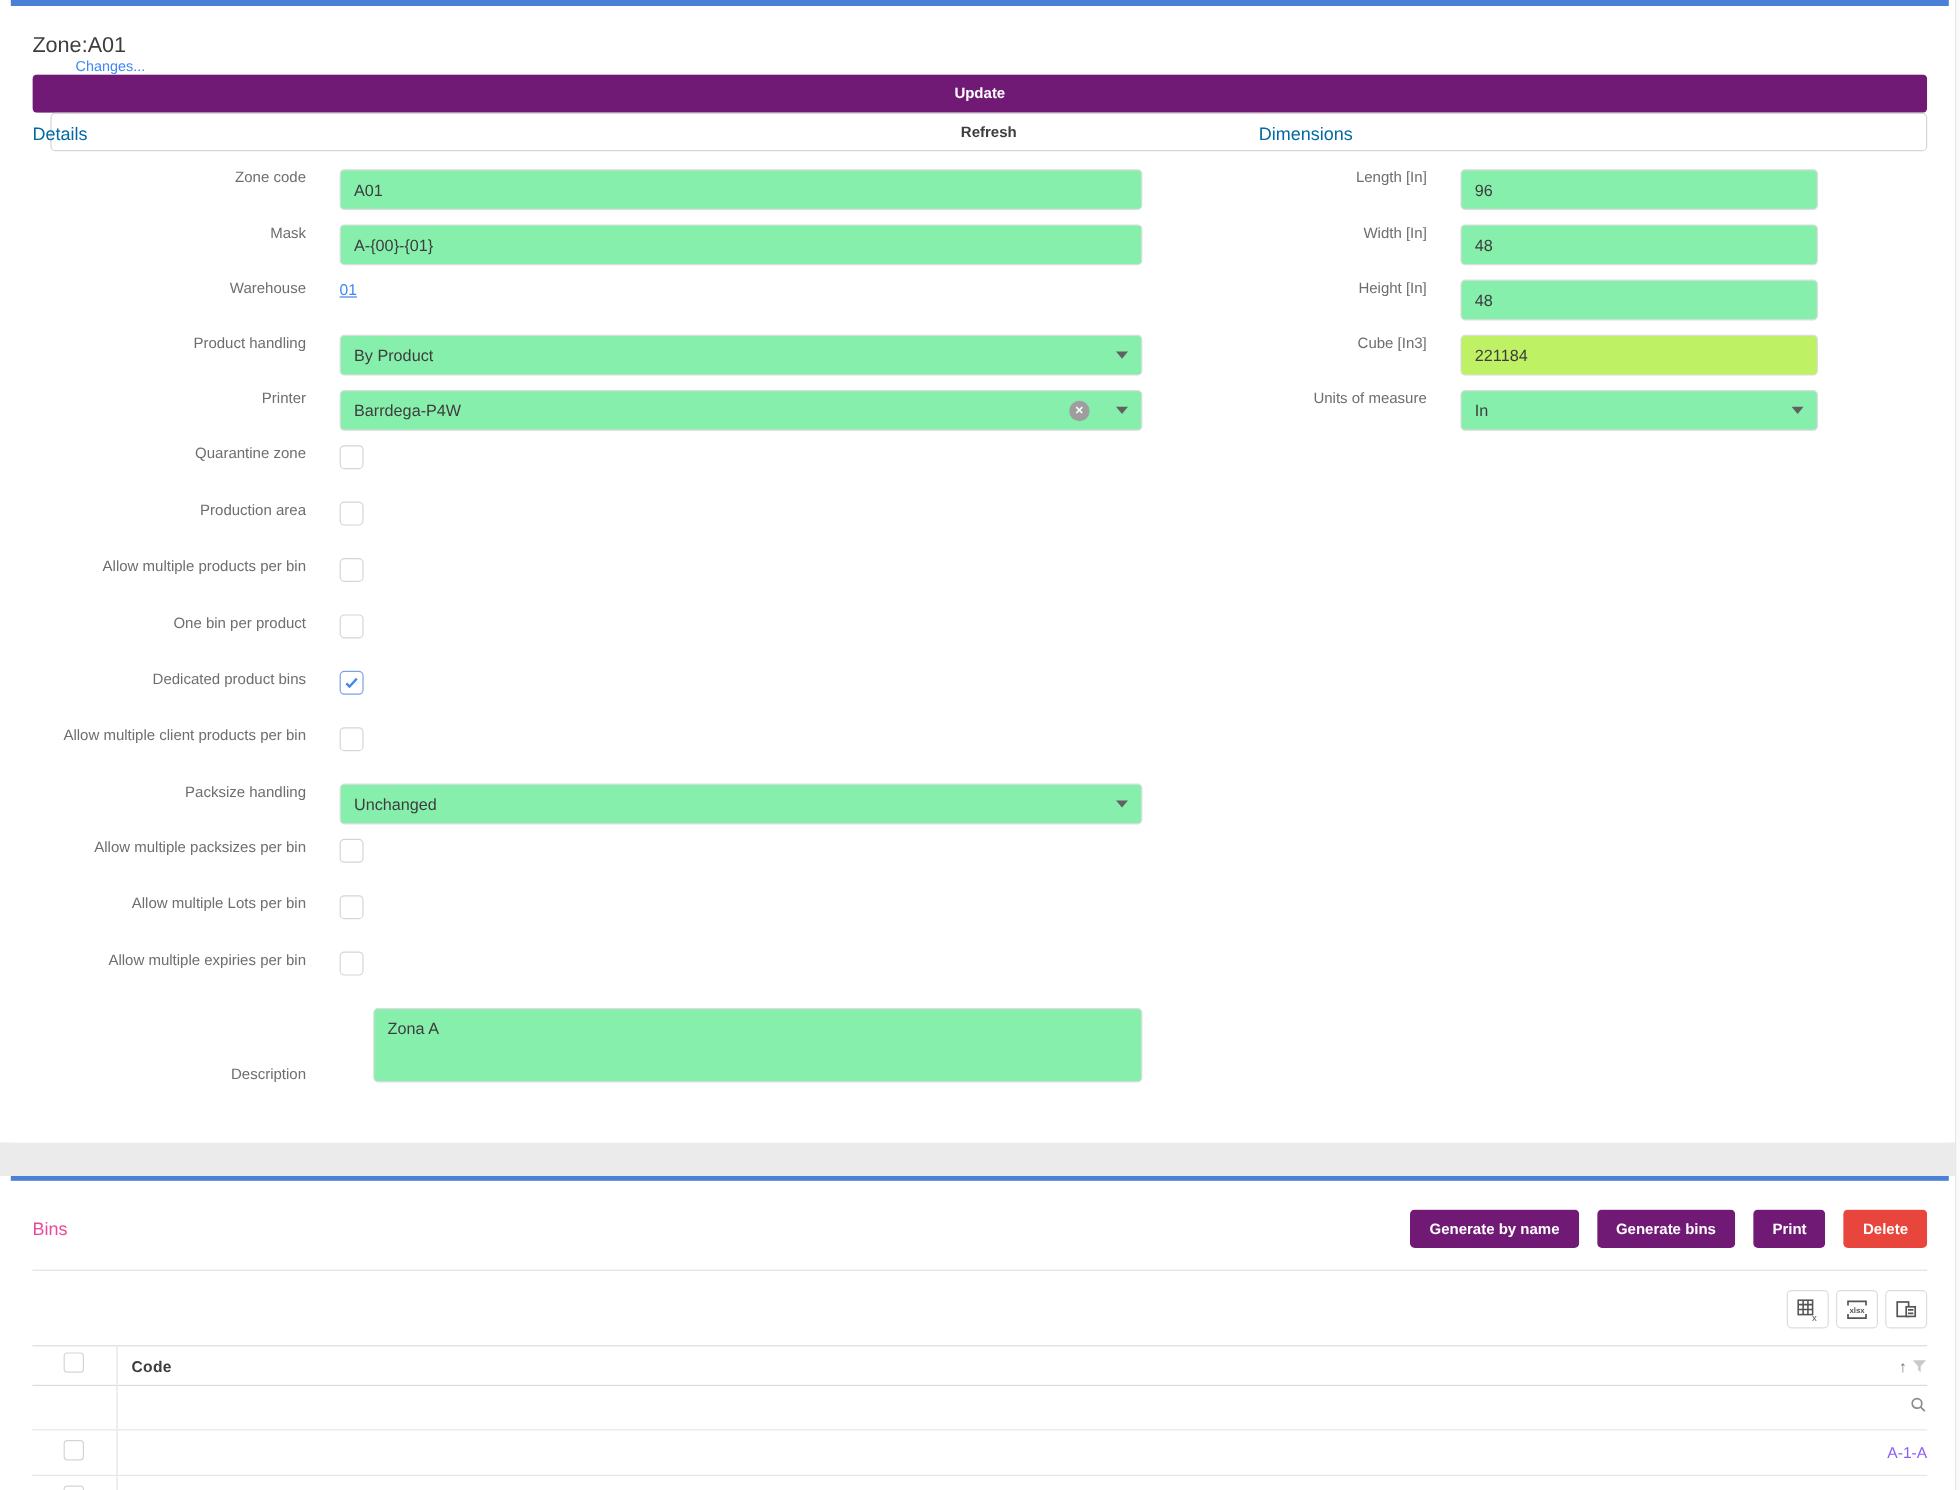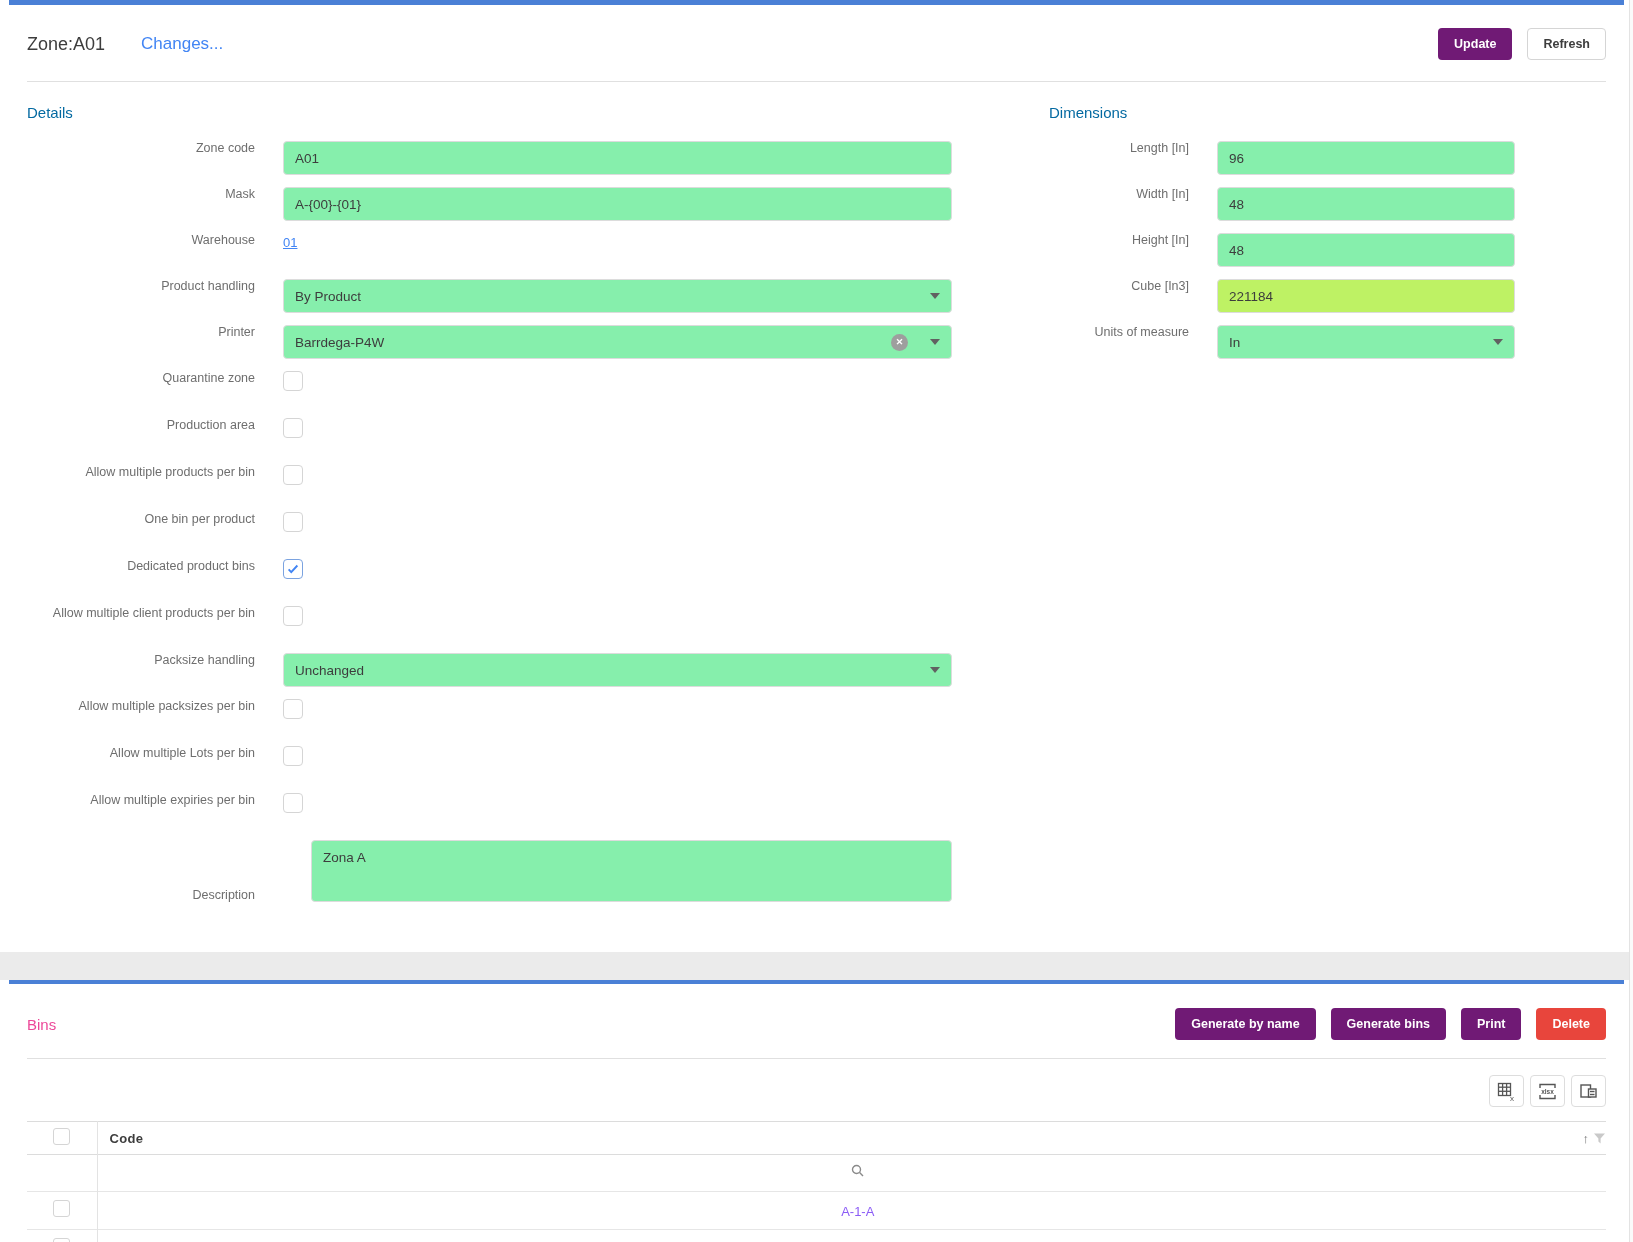--- a/index.html
+++ b/index.html
@@ -5,23 +5,23 @@
   * { box-sizing: border-box; margin: 0; padding: 0; }
   html,body { width:1633px; height:1242px; overflow:hidden; background:#fff;
     font-family:"Liberation Sans", sans-serif; color:#424242; }
 
   .card { background:#fff; margin:0 9px; position:relative; }
   .card1 { border-top:5px solid #4a80d6; height:952px; }
   .gray-band { height:28px; background:#ebebeb; width:100%; }
   .card2 { border-top:4px solid #4a80d6; height:225px; }
 
   
-  .card1-header { display:flex; align-items:center; padding:22px 18px 0 18px; height:56px; }
+  .card1-header { display:flex; padding:22px 18px 0 18px; height:56px;flex-direction:column; }
   .page-title { font-size:18px; color:#3d3d3d; }
-  .changes-link { font-size:17px; color:#4285f4; text-decoration:none; margin-left:36px; cursor:pointer; }
+  .changes-link { font-size:12px; color:#4285f4; text-decoration:none; margin-left:36px; cursor:pointer; }
   .spacer { flex:1; }
   .btn { font-size:12.5px; font-weight:600; border-radius:4px; padding:8px 15px; cursor:pointer;
          border:1px solid transparent; font-family:inherit; }
   .btn-primary { background:#701a75; color:#fff; }
   .btn-outline { background:#fff; color:#3d3d3d; border-color:#d5d5d5; margin-left:15px; }
   .btn-danger { background:#e8453c; color:#fff; }
   .h-divider { border-top:1px solid #e0e0e0; margin:20px 18px 0 18px; }
 
   
   .form-area { position:relative; padding-top:22px; }
@@ -63,21 +63,21 @@
   .bins-header .btn:first-of-type { margin-left:0; }
   .bins-divider { border-top:1px solid #e0e0e0; margin:18px 18px 0 18px; }
 
   .grid-toolbar { display:flex; justify-content:flex-end; gap:6px; padding:16px 18px 0 18px; }
   .icon-btn { width:35px; height:32px; border:1px solid #ddd; border-radius:4px; background:#fff;
     display:flex; align-items:center; justify-content:center; cursor:pointer; }
 
   .bins-table { width:calc(100% - 36px); margin:14px 18px 0 18px; border-collapse:collapse; }
   .bins-table tr { border-bottom:1px solid #e6e6e6; }
   .bins-table tr.header-row { border-top:1px solid #dcdcdc; border-bottom:1px solid #dcdcdc; }
-  .bins-table th, .bins-table td { text-align:center; font-weight:normal; padding:0 0 0 12px; }
+  .bins-table th, .bins-table td { text-align:right; font-weight:normal; padding:0 0 0 12px; }
   .cb-col { width:70px; border-right:1px solid #e3e3e3; text-align:center !important; padding:0 !important; }
   .header-row th { height:33px; }
   .header-row .code-head { display:flex; align-items:center; }
   .code-label { font-weight:bold; font-size:13px; color:#3d3d3d; letter-spacing:.3px; }
   .sort-arrow { margin-left:auto; color:#757575; font-size:13px; }
   .filter-row th { height:37px; }
   .data-row td { height:38px; }
   .row-link { color:#8b5cf6; font-size:13px; text-decoration:none; cursor:pointer; }
   .checkbox.small { width:17px; height:17px; border-radius:3px; }
 

